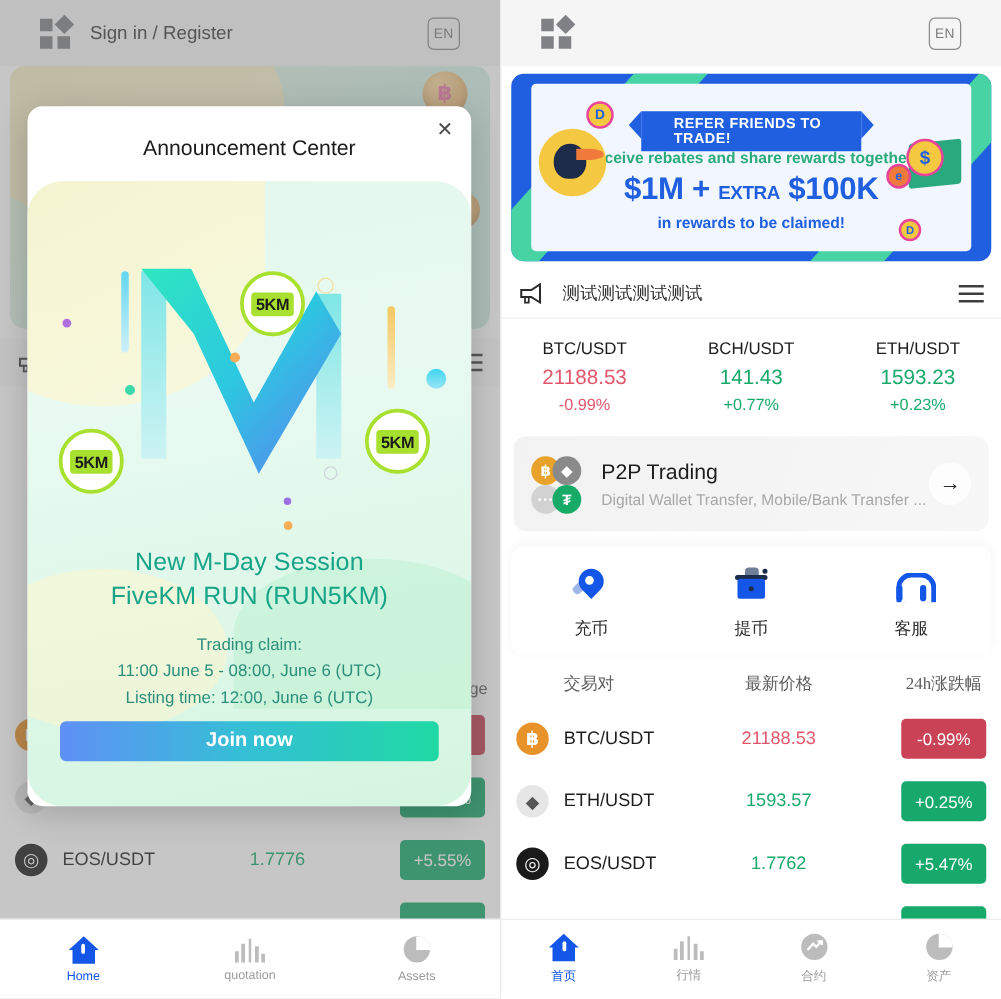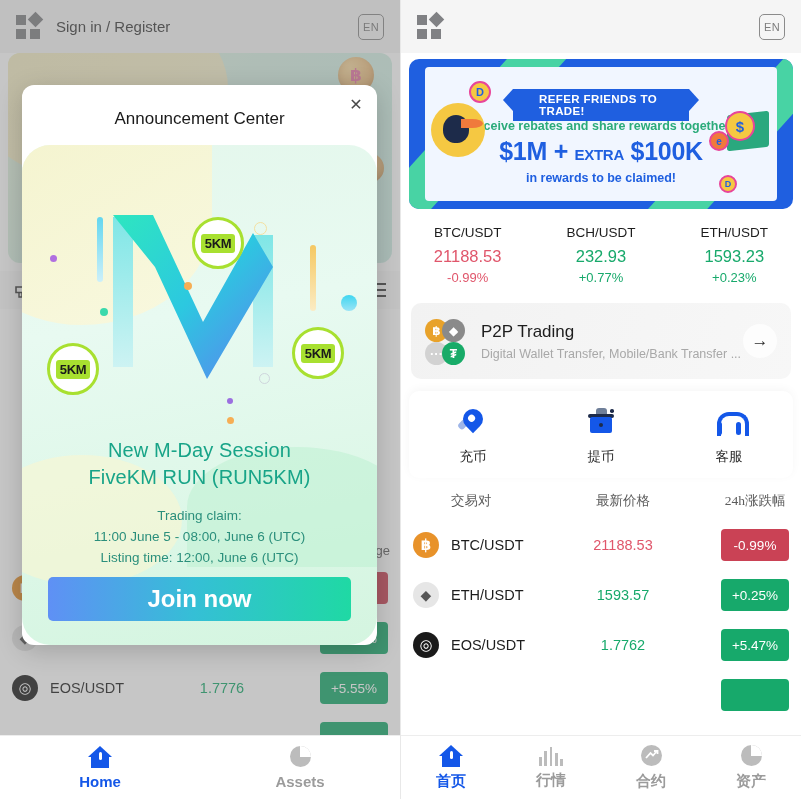--- a/index.html
+++ b/index.html
@@ -24,21 +24,21 @@
   
   .dimmer {
     position: absolute; inset: 0;
     background: rgba(120,120,120,0.42);
     z-index: 40;
   }
 
   
   .header {
     height: 53px; display: flex; align-items: center;
-    padding: 0 16px; background: #f5f5f5; gap: 14px;
+    padding: 0 32px; background: #f5f5f5; gap: 14px;
   }
   .logo-grid { width: 26px; height: 26px; position: relative; flex: 0 0 26px; }
   .logo-grid i {
     position: absolute; width: 10px; height: 10px; background: #808184; display: block;
   }
   .logo-grid i.a { left: 0; top: 1px; }
   .logo-grid i.b { left: 14px; top: 0px; transform: rotate(45deg); width: 11px; height: 11px; }
   .logo-grid i.c { left: 0; top: 15px; }
   .logo-grid i.d { left: 14px; top: 15px; }
   .signin { font-size: 15px; color: #3b3b3b; flex: 1; }
@@ -107,21 +107,21 @@
   .up { background: #17a96b; } .down { background: #ca4255; }
   .up-t { color: #17a96b; } .down-t { color: #e0566b; }
 
   
   .botnav {
     position: absolute; left: 0; right: 0; bottom: 0; height: 64px;
     background: #fff; border-top: 1px solid #ededed;
     display: flex; align-items: center; z-index: 45;
   }
   .navitem { flex: 1; display: flex; flex-direction: column; align-items: center; gap: 5px; }
-  .navlabel { font-size: 15px; color: #9b9b9b; font-weight: bold; }
+  .navlabel { font-size: 10px; color: #9b9b9b; }
   .navitem.active .navlabel { color: #1457e8; }
   .nav-ic { width: 24px; height: 22px; position: relative; }
   .home-ic {
     width: 0; height: 0; border-left: 12px solid transparent; border-right: 12px solid transparent;
     border-bottom: 11px solid #1457e8; position: absolute; top: 0; left: 0;
   }
   .home-body {
     position: absolute; top: 10px; left: 3px; width: 18px; height: 12px; background: #1457e8;
   }
   .home-door { position: absolute; top: 6px; left: 10.5px; width: 3px; height: 8px; background: #fff; border-radius: 2px; z-index: 2;}
@@ -193,22 +193,22 @@
   .promo-h1 {
     position: absolute; left: 0; right: 0; top: 292px; text-align: center;
     color: #18a488; font-size: 20px; font-weight: 400; line-height: 27px;
     letter-spacing: .1px;
   }
   .promo-sub {
     position: absolute; left: 0; right: 0; top: 360px; text-align: center;
     color: #2b8f7c; font-size: 13.5px; line-height: 21px;
   }
   .joinbtn {
-    position: absolute; left: 26px; right: 26px; top: 432px; height: 44px;
-    border-radius: 5px; color: #fff; font-size: 24px; font-weight: 700;
+    position: absolute; left: 26px; right: 26px; top: 432px; height: 32px;
+    border-radius: 5px; color: #fff; font-size: 16px; font-weight: 700;
     display: flex; align-items: center; justify-content: center;
     background: linear-gradient(90deg,#5f90f5 0%,#35bfd6 48%,#1fd9a4 100%);
   }
 
   
   .rbanner {
     margin: 6px 8px 0; height: 150px; border-radius: 10px; overflow: hidden;
     position: relative; background: #1f5fe0;
   }
   .rb-diag {
@@ -469,20 +469,30 @@
     <div class="botnav">
       <div class="navitem active">
         <div class="nav-ic">
           <div class="home-ic"></div>
             <div class="home-body"></div>
             <div class="home-door"></div>
         </div>
         <div class="navlabel">Home</div>
       </div>
       <div class="navitem">
+        <div class="nav-ic bars-ic">
+          <i style="height:9px"></i>
+            <i style="height:15px"></i>
+            <i style="height:19px"></i>
+            <i style="height:13px"></i>
+            <i style="height:7px"></i>
+        </div>
+        <div class="navlabel">quotation</div>
+      </div>
+      <div class="navitem">
         <div class="nav-ic">
             <div class="pie-ic"></div>
           </div>
         <div class="navlabel">Assets</div>
       </div>
     </div>
   </div>
 
   <div class="panel right">
 
@@ -509,30 +519,44 @@
         <div class="rb-l4">in rewards to be claimed!</div>
         <div class="toucan"></div>
         <div class="tbox"></div>
         <div class="dcoin" style="left:44px;top:14px;width:22px;height:22px;font-size:11px;">D</div>
         <div class="dcoin" style="right:22px;top:44px;width:30px;height:30px;font-size:15px;">$</div>
         <div class="dcoin" style="right:48px;top:64px;width:20px;height:20px;font-size:10px;background:#f07a3c;border-color:#e8459a;">e</div>
         <div class="dcoin" style="right:40px;bottom:8px;width:18px;height:18px;font-size:9px;">D</div>
       </div>
     </div>
 
+    <div class="rnotice">
+      <div class="mega">
+        <svg width="22" height="18" viewBox="0 0 22 18">
+          <path d="M2 6 L10 6 L17 1.5 L17 16 L10 11.5 L2 11.5 Z" fill="none" stroke="#2b2b2b" stroke-width="1.6"></path>
+          <path d="M5 11.5 L5 16 L8 16 L8 11.5" fill="none" stroke="#2b2b2b" stroke-width="1.4"></path>
+        </svg>
+      </div>
+      <div class="txt">测试测试测试测试</div>
+      <div class="list-icon">
+        <span></span>
+          <span></span>
+          <span></span>
+      </div>
+    </div>
 
     <div class="tickers">
       <div class="tk">
         <div class="p">BTC/USDT</div>
         <div class="v down-t">21188.53</div>
         <div class="c down-t">-0.99%</div>
       </div>
       <div class="tk">
         <div class="p">BCH/USDT</div>
-        <div class="v up-t">232.93</div>
+        <div class="v up-t">141.43</div>
         <div class="c up-t">+0.77%</div>
       </div>
       <div class="tk">
         <div class="p">ETH/USDT</div>
         <div class="v up-t">1593.23</div>
         <div class="c up-t">+0.23%</div>
       </div>
     </div>
 
     <div class="p2p">

